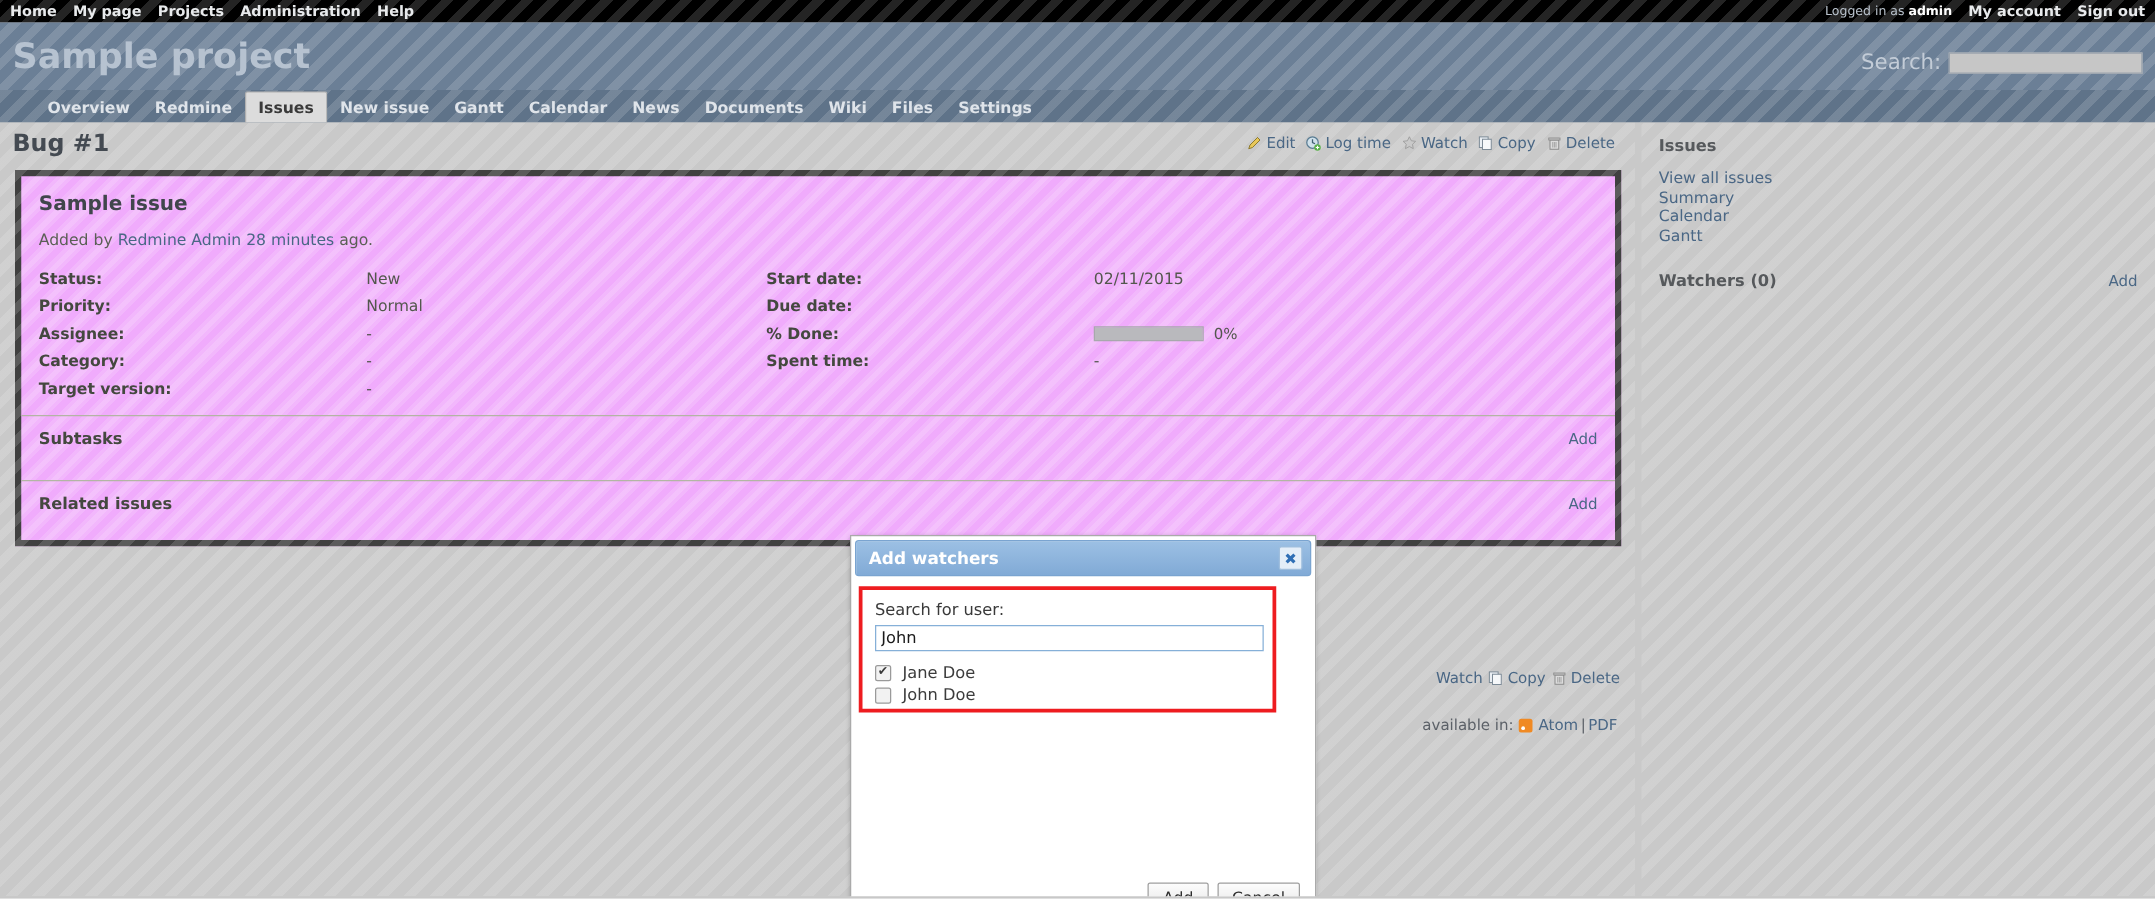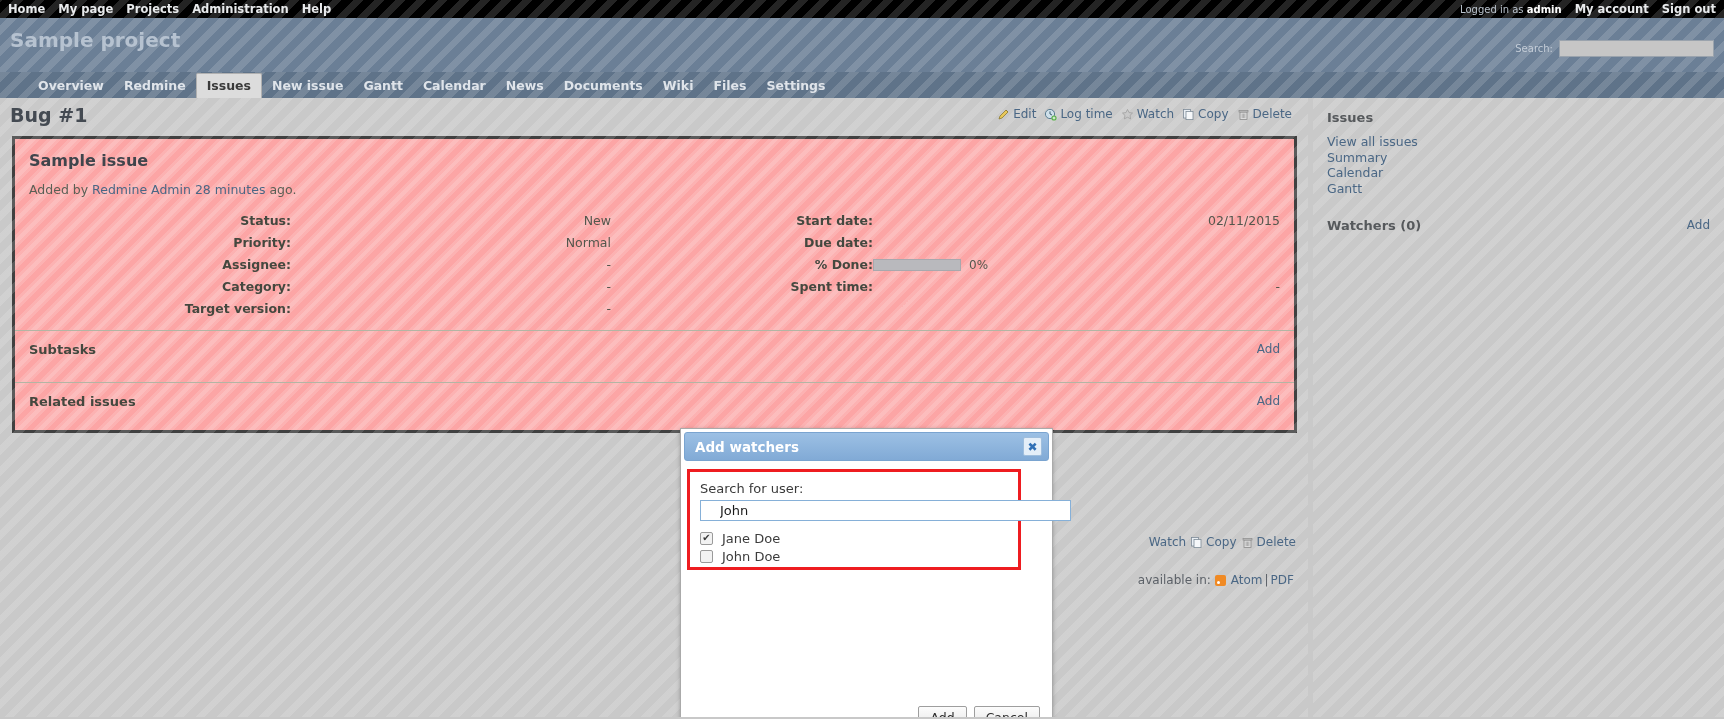--- a/index.html
+++ b/index.html
@@ -62,34 +62,34 @@
   
   #header {
     position: relative;
     height: 54px;
     background: #6b7f96;
     overflow: hidden;
   }
   #project-title {
     position: absolute;
     left: 10px; top: 10px;
-    font-size: 20px;
+    font-size: 28px;
     font-weight: bold;
     color: #b6c2d0;
     z-index: 4;
     letter-spacing: 0px;
   }
   #search-area {
     position: absolute;
     right: 10px; top: 22px;
     display: flex;
     align-items: center;
     z-index: 4;
   }
-  #search-label { color: #c3ccd7; font-size: 10px; margin-right: 6px; }
+  #search-label { color: #c3ccd7; font-size: 17px; margin-right: 6px; }
   #search-input {
     width: 155px; height: 17px;
     background: #c6c6c6;
     border: 1px solid #9aa3ad;
     font-size: 12px;
     padding: 0 3px;
   }
 
   
   #tabs {
@@ -162,35 +162,34 @@
     text-decoration: none;
     margin-right: 4px;
   }
   .act .ic { margin-right: 3px; display:inline-block; line-height: 1; }
 
   
   #issue-box {
     position: absolute;
     left: 12px; top: 38px;
     width: 1285px;
-    background: #fca5a5;
-    border: 3px solid #404040;
+    background: #f0abfc;
+    border: 5px solid #404040;
     overflow: hidden;
   }
   #issue-box .inner { position: relative; z-index: 4; padding: 12px 14px 10px 14px; }
   #subject { font-size: 16px; font-weight: bold; color: #40454c; margin: 0 0 12px 0; }
   #addedby { font-size: 12.5px; color: #5a5f55; margin-bottom: 16px; }
   #addedby a { color: #4a6785; text-decoration: none; }
 
   .attr-grid {
     display: grid;
     grid-template-columns: 262px 320px 262px auto;
     row-gap: 7px;
     font-size: 12.5px;
-    text-align: right;
   }
   .attr-grid .lbl { font-weight: bold; color: #44483f; }
   .attr-grid .val { color: #53574d; }
 
   .progress-wrap { display: flex; align-items: center; }
   .progress-bar {
     width: 88px; height: 12px;
     background: #b9b9bd;
     border: 1px solid #a8a8ad;
     display: inline-block;
@@ -298,24 +297,24 @@
     position: absolute;
     left: 6px; top: 4px;
     width: 334px;
     height: 101px;
     border: 3px solid #ee1c20;
     background: #ffffff;
     padding: 9px 10px 0 10px;
   }
   #search-user-label { font-size: 13px; color: #3a3a3a; margin-bottom: 4px; }
   #user-search-input {
-    width: 371px; height: 21px;
+    width: 311px; height: 21px;
     border: 1px solid #86b0d8;
     font-size: 13px;
-    padding: 1px 19px;
+    padding: 1px 4px;
     color: #1a1a1a;
     font-family: "DejaVu Sans", "Liberation Sans", sans-serif;
   }
   #user-list { margin-top: 9px; }
   .user-row { display: flex; align-items: center; height: 16px; margin-bottom: 2px; }
   .cbx {
     width: 13px; height: 13px;
     border: 1px solid #9a9a9a;
     background: #f2f2f2;
     margin-right: 9px;

